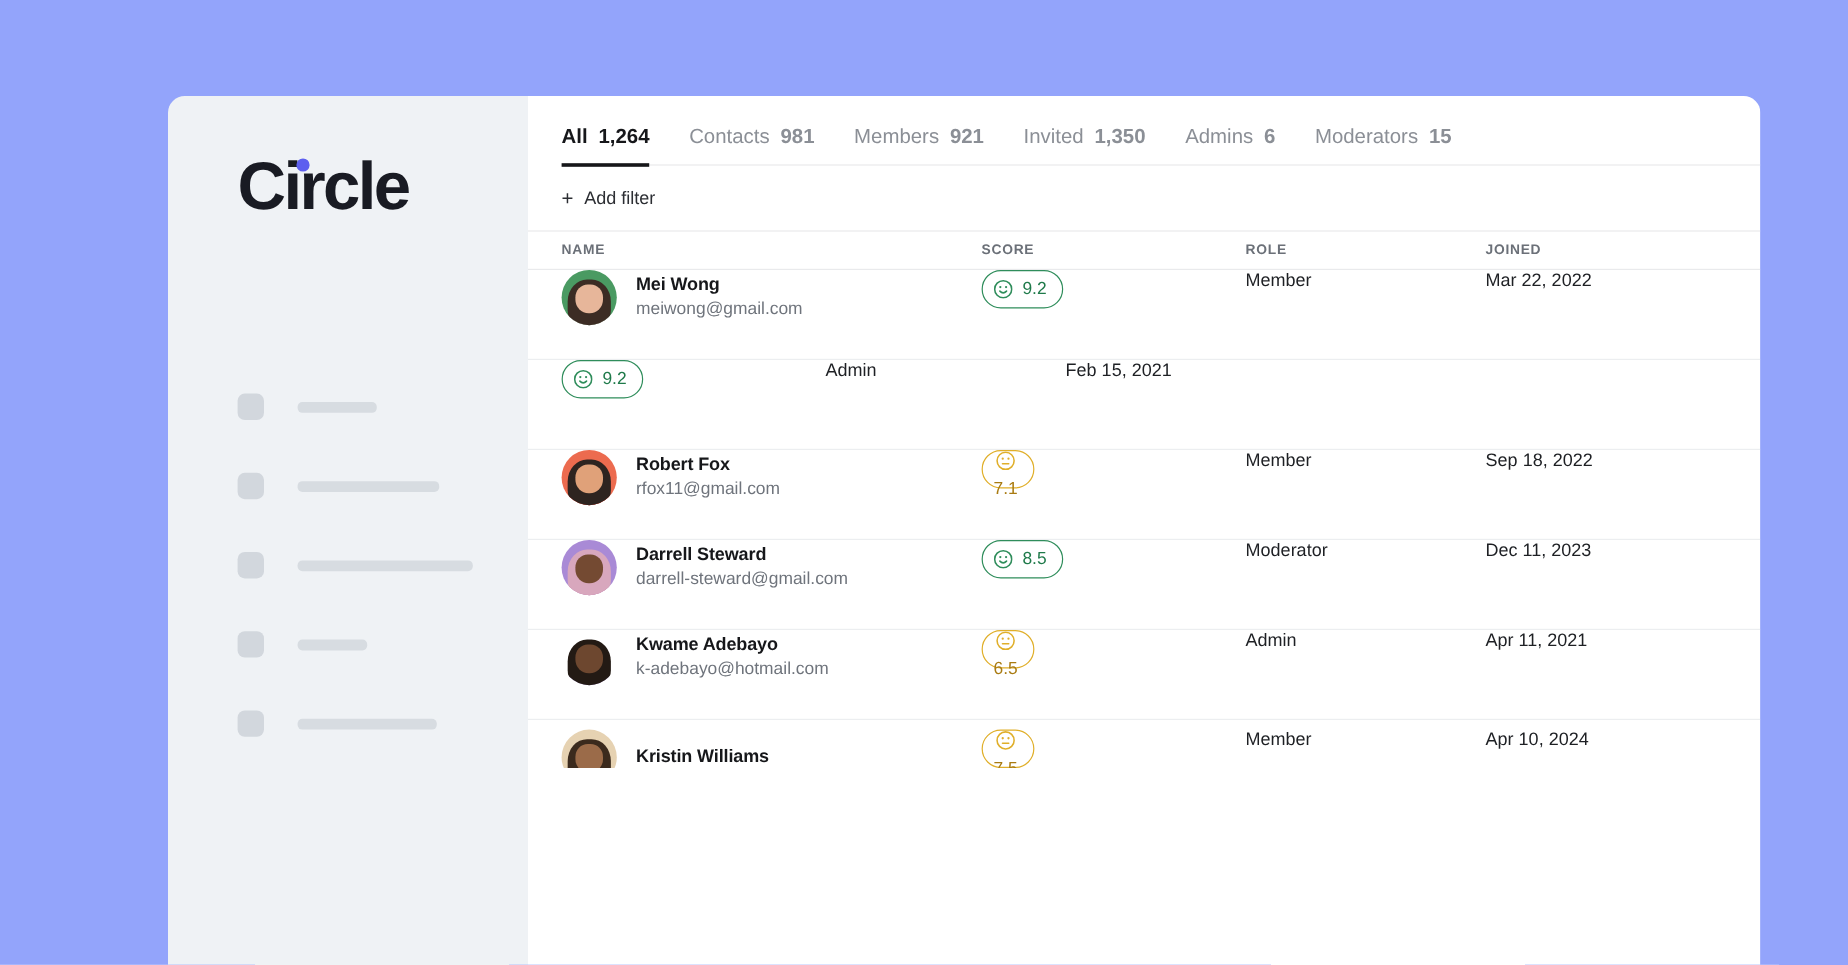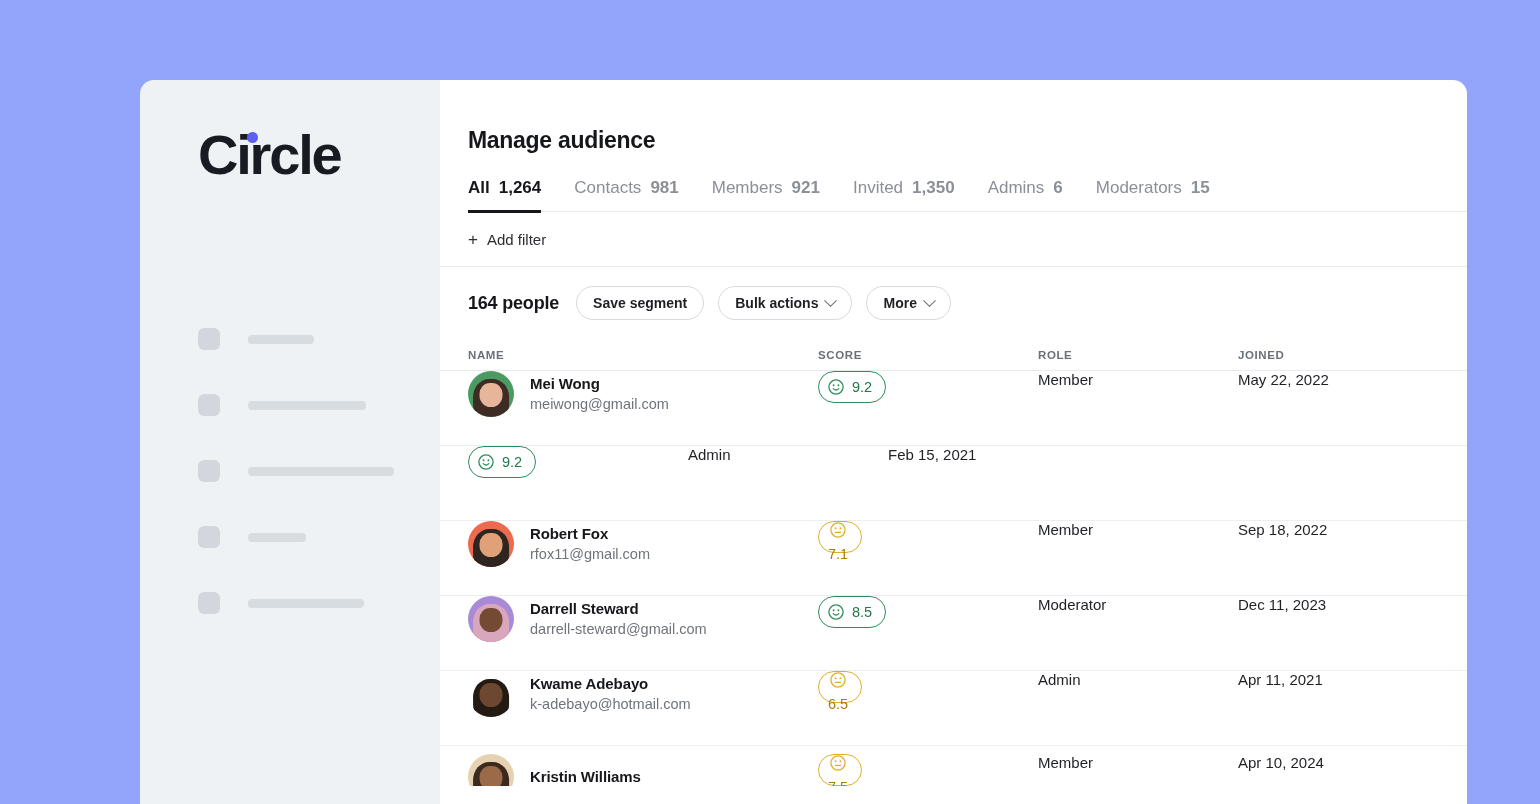--- a/index.html
+++ b/index.html
@@ -329,21 +329,20 @@
       </div>
       <div class="skeleton-item">
         <span class="skeleton-square"></span>
         <span class="skeleton-bar" style="width:116px"></span>
       </div>
     </div>
   </aside>
 
   <main class="main">
 
-    <h1 class="page-title">Manage audience</h1>
 
     <nav class="tabs">
       <div class="tab active">
         <span class="tab-label">All</span>
         <span class="tab-count">1,264</span>
       </div>
       <div class="tab">
         <span class="tab-label">Contacts</span>
         <span class="tab-count">981</span>
       </div>
@@ -365,37 +364,20 @@
       </div>
     </nav>
 
     <div class="filter-row">
       <div class="add-filter">
         <span class="plus-icon">+</span>
         <span>Add filter</span>
       </div>
     </div>
 
-    <div class="toolbar">
-      <span class="people-count">164 people</span>
-
-      <button class="pill-btn">
-        <span>Save segment</span>
-      </button>
-
-      <button class="pill-btn">
-        <span>Bulk actions</span>
-        <span class="chevron"></span>
-      </button>
-
-      <button class="pill-btn">
-        <span>More</span>
-        <span class="chevron"></span>
-      </button>
-    </div>
 
     <div class="table">
       <div class="table-head">
         <div class="th col-name">NAME</div>
         <div class="th col-score">SCORE</div>
         <div class="th col-role">ROLE</div>
         <div class="th col-joined">JOINED</div>
       </div>
       <div id="rows-container">
           <div class="row">
@@ -415,21 +397,21 @@
                   <svg class="face-svg" width="16" height="16" viewBox="0 0 16 16">
                     <circle cx="8" cy="8" r="7.1" fill="none" stroke="#2f8d5b" stroke-width="1.3"></circle>
                     <circle cx="5.6" cy="6.2" r="0.95" fill="#2f8d5b"></circle>
                     <circle cx="10.4" cy="6.2" r="0.95" fill="#2f8d5b"></circle>
                     <path d="M5.2 9.6 Q8 12.4 10.8 9.6" fill="none" stroke="#2f8d5b" stroke-width="1.3" stroke-linecap="round"></path>
                   </svg>
                 </span>
                 <span class="score-value">9.2</span>
               </span></div>
             <div class="col-role role-text">Member</div>
-            <div class="col-joined joined-text">May 22, 2022</div>
+            <div class="col-joined joined-text">Mar 22, 2022</div>
           </div>
           <div class="row">
             <div class="col-score"><span class="score-badge good">
                 <span>
                   <svg class="face-svg" width="16" height="16" viewBox="0 0 16 16">
                     <circle cx="8" cy="8" r="7.1" fill="none" stroke="#2f8d5b" stroke-width="1.3"></circle>
                     <circle cx="5.6" cy="6.2" r="0.95" fill="#2f8d5b"></circle>
                     <circle cx="10.4" cy="6.2" r="0.95" fill="#2f8d5b"></circle>
                     <path d="M5.2 9.6 Q8 12.4 10.8 9.6" fill="none" stroke="#2f8d5b" stroke-width="1.3" stroke-linecap="round"></path>
                   </svg>

